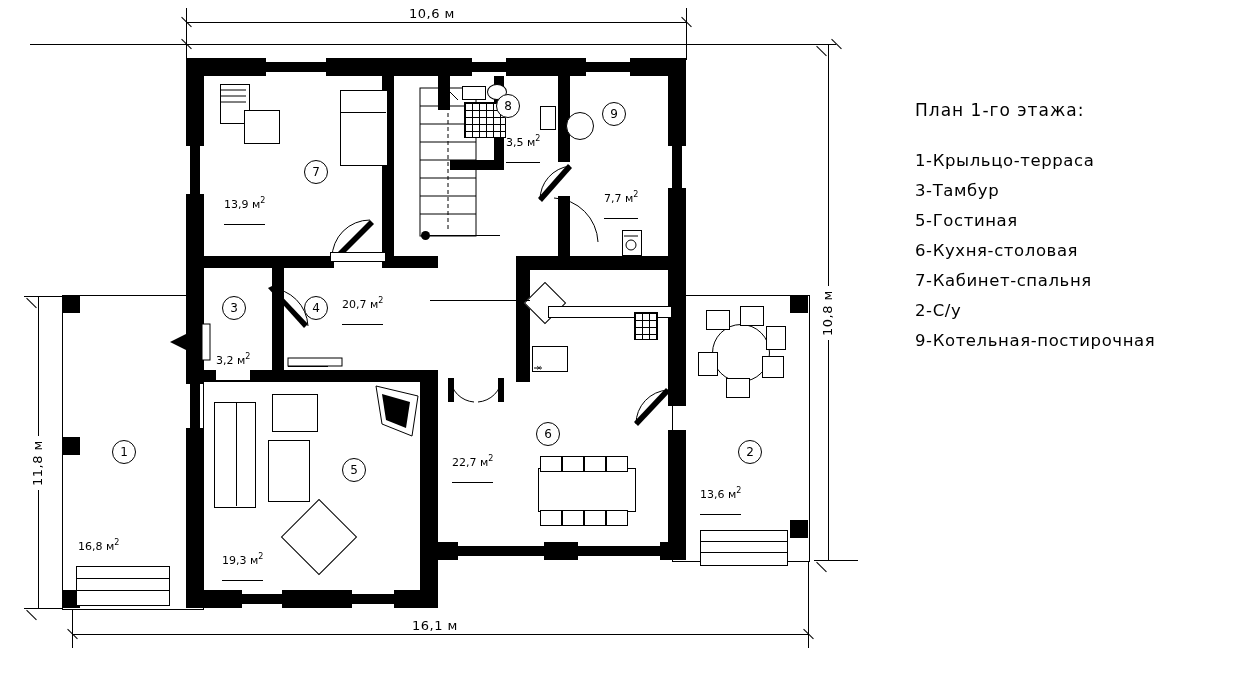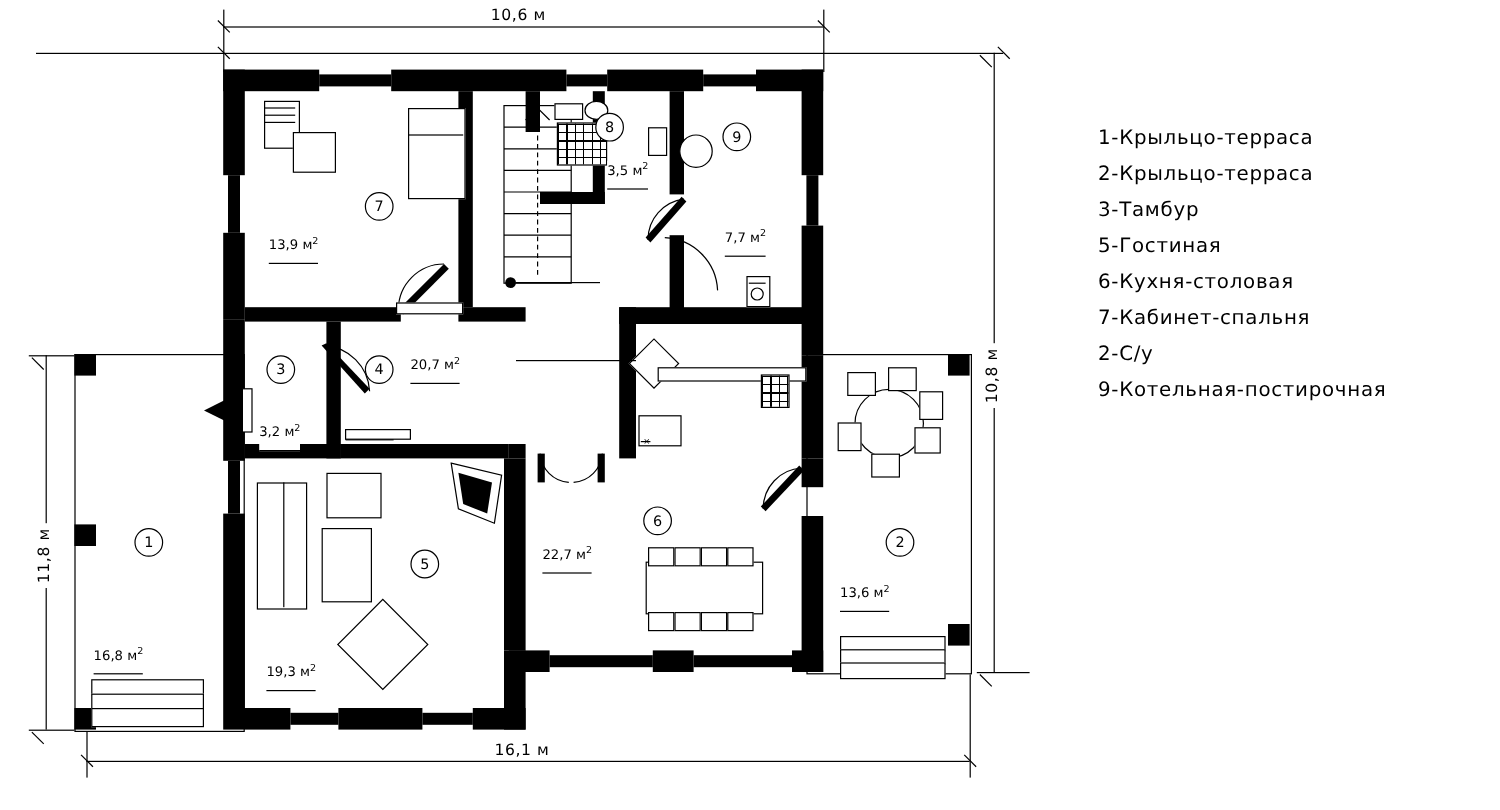--- a/index.html
+++ b/index.html
@@ -17,21 +17,21 @@
   .dimtext.vert{transform:rotate(-90deg);transform-origin:left top;}
 
   
   .wall{position:absolute;background:#000;}
   .thin{position:absolute;background:#000;}
   .terrace{position:absolute;border:1px solid #000;background:#fff;}
 
   
   .circlabel{position:absolute;width:22px;height:22px;border:1px solid #000;border-radius:50%;
              display:flex;align-items:center;justify-content:center;font-size:12px;background:#fff;}
-  .area{position:absolute;font-size:11px;border-bottom:1px solid #000;padding-bottom:8px;background:#fff;white-space:nowrap;}
+  .area{position:absolute;font-size:11px;border-bottom:1px solid #000;padding-bottom:13px;background:#fff;white-space:nowrap;}
   .area sup{font-size:8px;}
 
   
   .legend{position:absolute;left:915px;top:100px;width:330px;}
   .legend .title{font-size:17px;letter-spacing:1px;margin-bottom:26px;}
   .legend ul{list-style:none;margin:0;padding:0;}
   .legend li{font-size:16.5px;letter-spacing:.6px;line-height:30px;white-space:nowrap;}
 
   
   .box{position:absolute;border:1px solid #000;background:#fff;}
@@ -286,23 +286,23 @@
   <div class="circlabel" style="left:304px;top:160px;">7</div>
   <div class="area" style="left:224px;top:196px;"><span>13,9 м</span><sup>2</sup></div>
 
   <div class="circlabel" style="left:496px;top:94px;">8</div>
   <div class="area" style="left:506px;top:134px;"><span>3,5 м</span><sup>2</sup></div>
 
   <div class="circlabel" style="left:602px;top:102px;">9</div>
   <div class="area" style="left:604px;top:190px;"><span>7,7 м</span><sup>2</sup></div>
 
   <div class="legend">
+    <div class="title">План 1-го этажа:</div>
     <ul>
       <li>1-Крыльцо-терраса</li>
-      <li>2-Крыльцо-терраса</li>
       <li>3-Тамбур</li>
       <li>5-Гостиная</li>
       <li>6-Кухня-столовая</li>
       <li>7-Кабинет-спальня</li>
       <li>2-С/у</li>
       <li>9-Котельная-постирочная</li>
     </ul>
   </div>
 
 </div>

